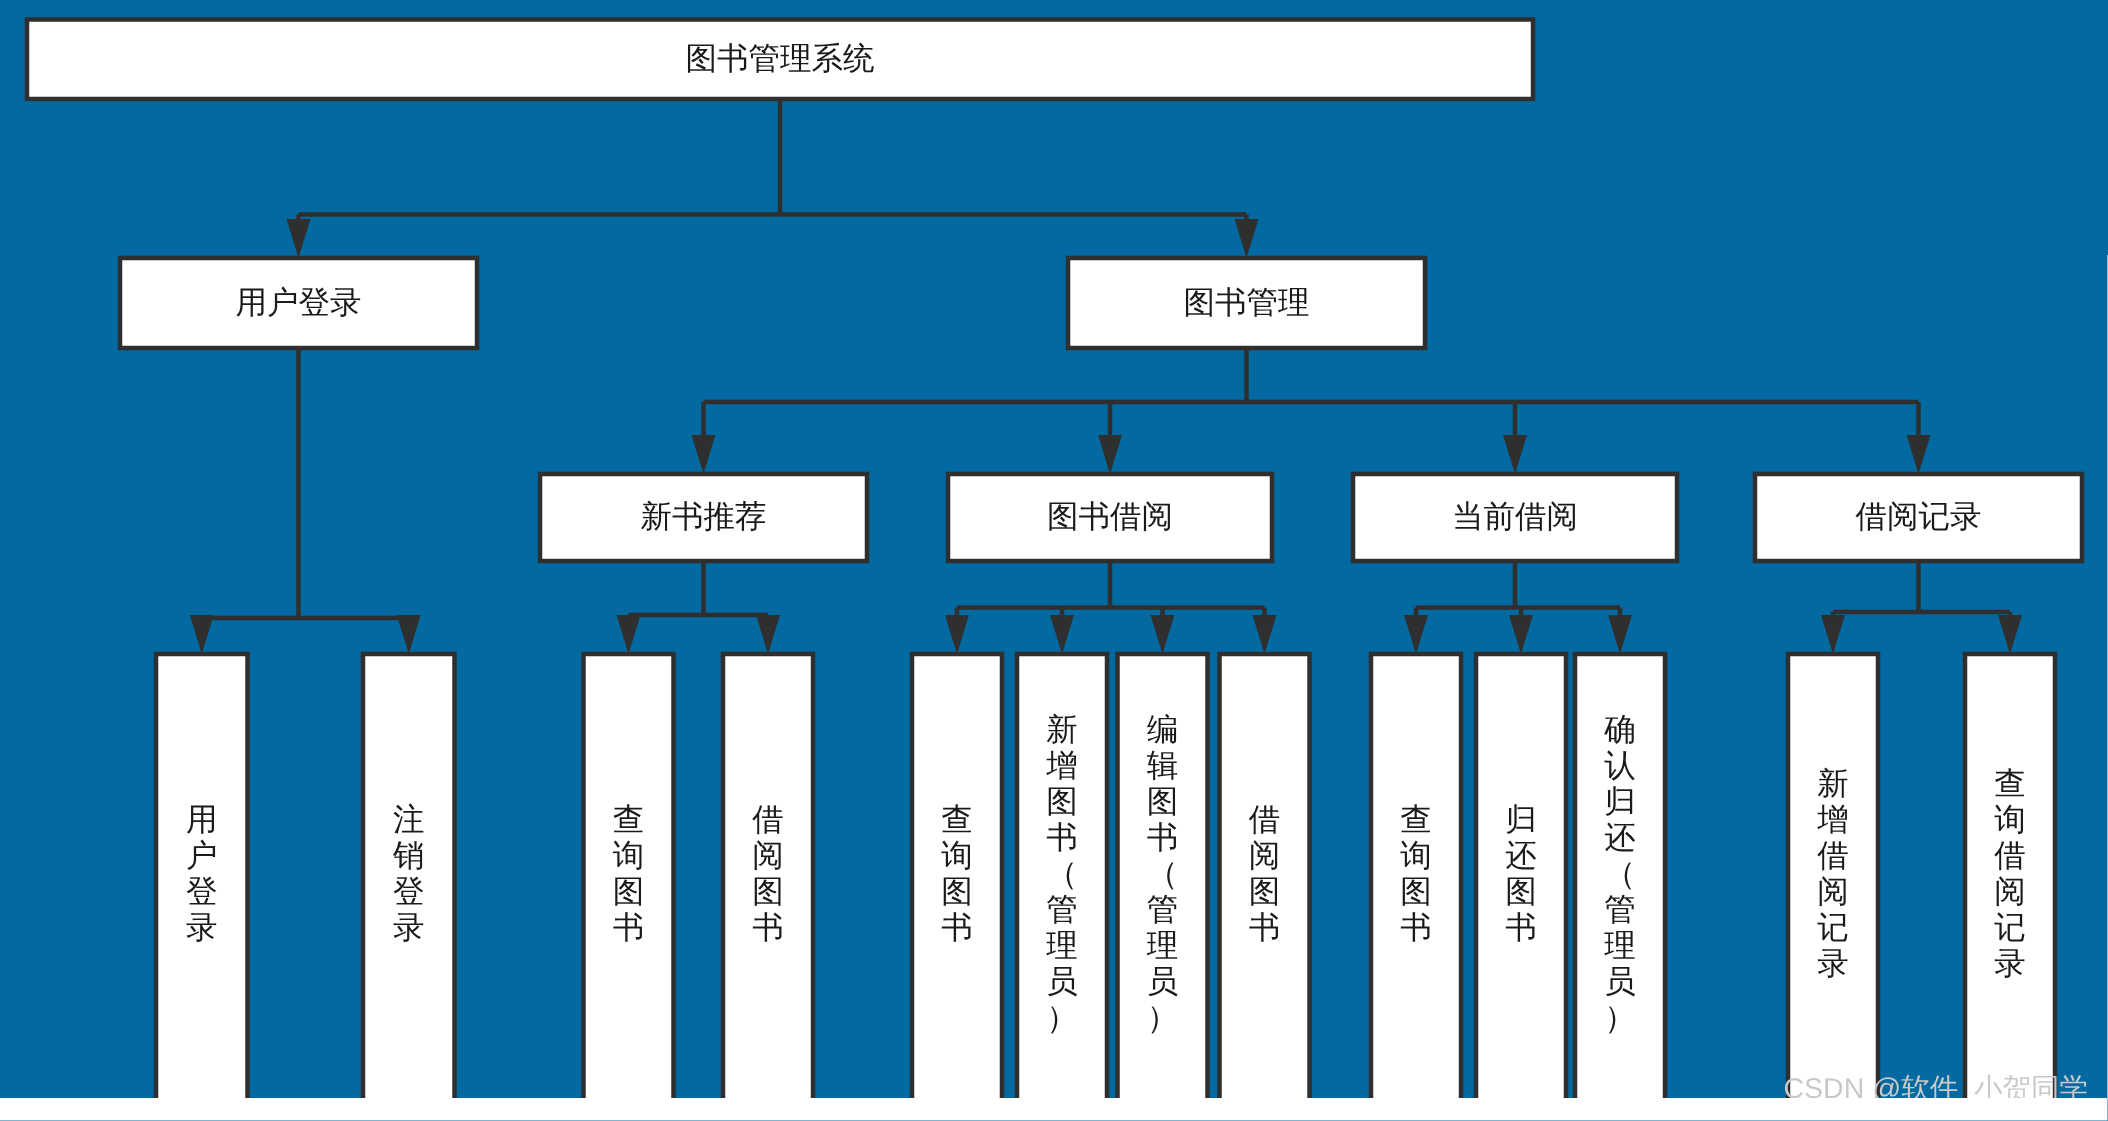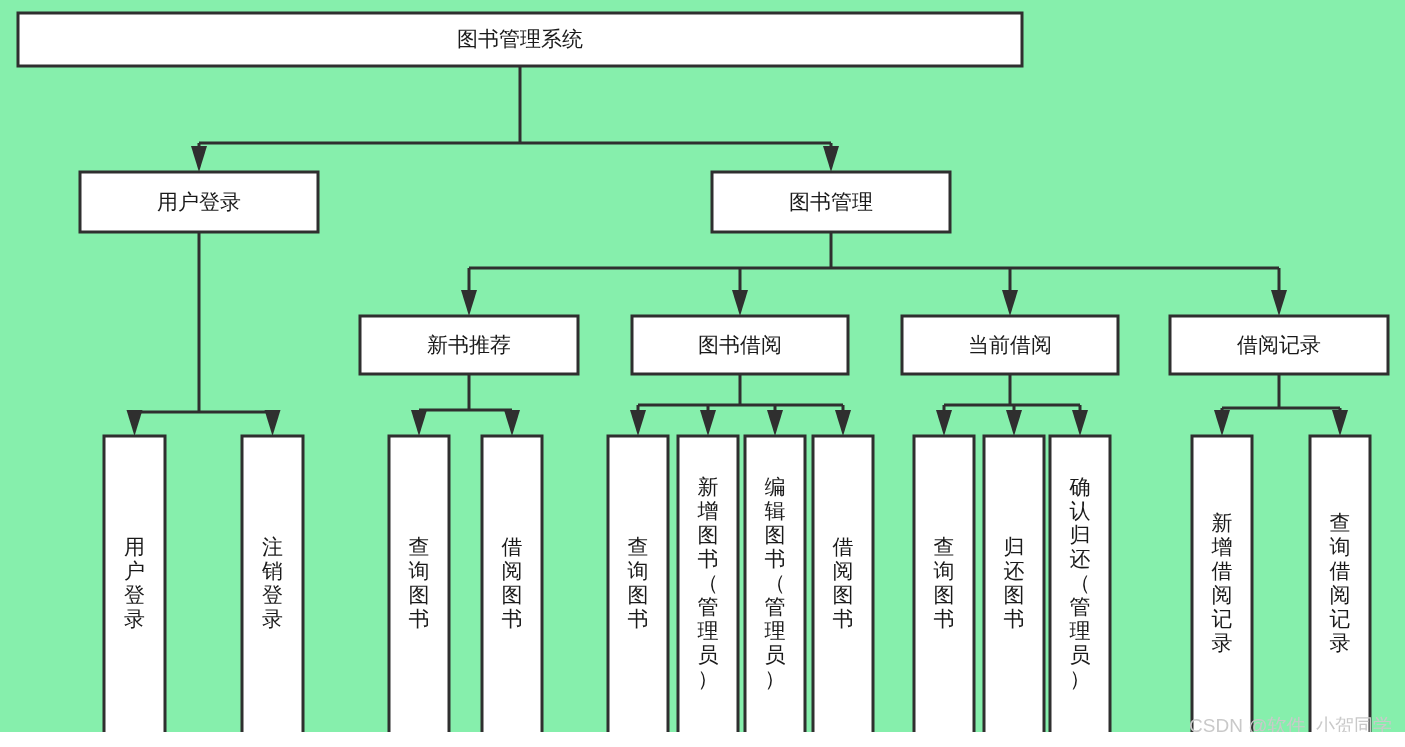--- a/index.html
+++ b/index.html
@@ -8,21 +8,21 @@
     padding: 0;
     background: #ffffff;
   }
   body {
     font-family: "Liberation Sans", "DejaVu Sans", sans-serif;
   }
   #diagram-root {
     position: relative;
     width: 1405px;
     height: 732px;
-    background: #86efac;
+    background: #0369a1;
     overflow: hidden;
   }
   svg.diagram-canvas {
     position: absolute;
     top: 0;
     left: 0;
     width: 1405px;
     height: 747px;
     display: block;
   }

